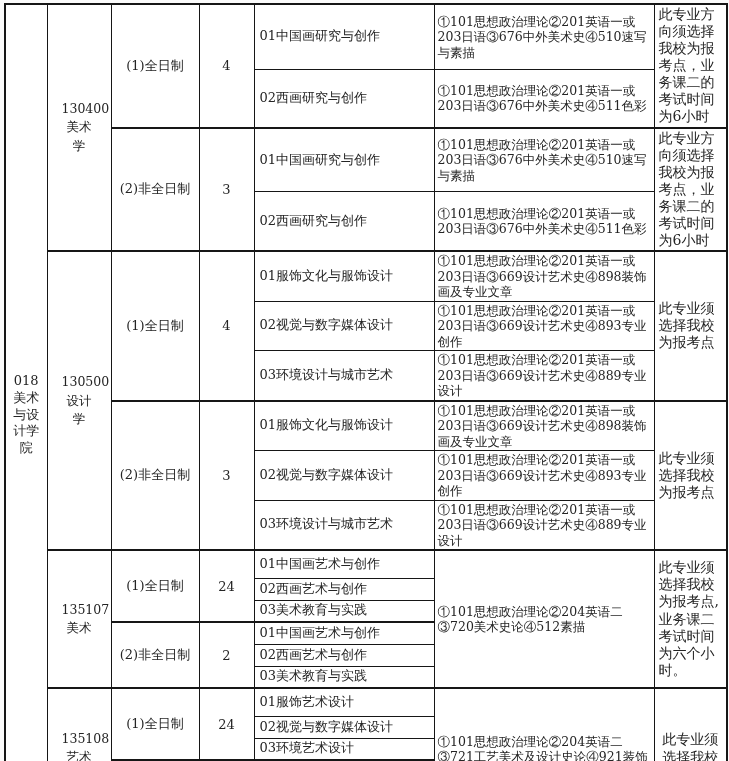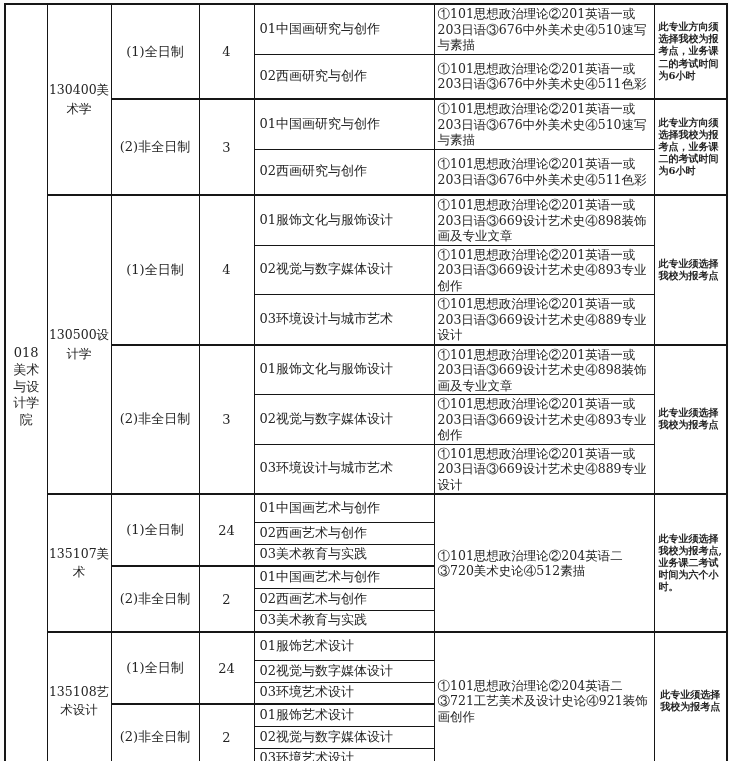--- a/index.html
+++ b/index.html
@@ -19,26 +19,26 @@
     vertical-align:middle;
     overflow:hidden;
     padding:0 2px;
   }
   tr.g td{border-top-width:2px;}
   
   tr.h47{height:47px} tr.h45{height:45px} tr.h50{height:50px} tr.h46{height:46px}
   tr.h48{height:48px} tr.h28{height:28px} tr.h22{height:22px}
   
   .c-college{text-align:center;font-size:13px;line-height:1.3;padding:0 4px;}
-  .c-major{text-align:center;font-size:12.5px;line-height:1.45;padding:0 1px;}
+  .c-major{text-align:center;font-size:12.5px;line-height:1.45;padding:0 14px;}
   .c-mode{text-align:center;font-size:13px;white-space:nowrap;margin-top:9px;}
   .c-quota{text-align:center;font-size:13px;}
   .c-dir{text-align:left;font-size:13px;line-height:1.15;padding:0 2px 0 5px;}
   .c-subj{text-align:left;font-size:12.5px;line-height:1.24;padding:1px 3px;margin-top:28px;}
-  .c-remark{text-align:left;font-size:10px;line-height:1.22;padding:1px 4px;font-weight:bold;}
+  .c-remark{text-align:left;font-size:14px;line-height:1.22;padding:1px 4px;}
   .c-remark.center{text-align:center;}
 </style>
 </head>
 <body>
 
 <table class="adm">
   <colgroup>
     <col style="width:42px">
       <col style="width:64px">
       <col style="width:88px">

